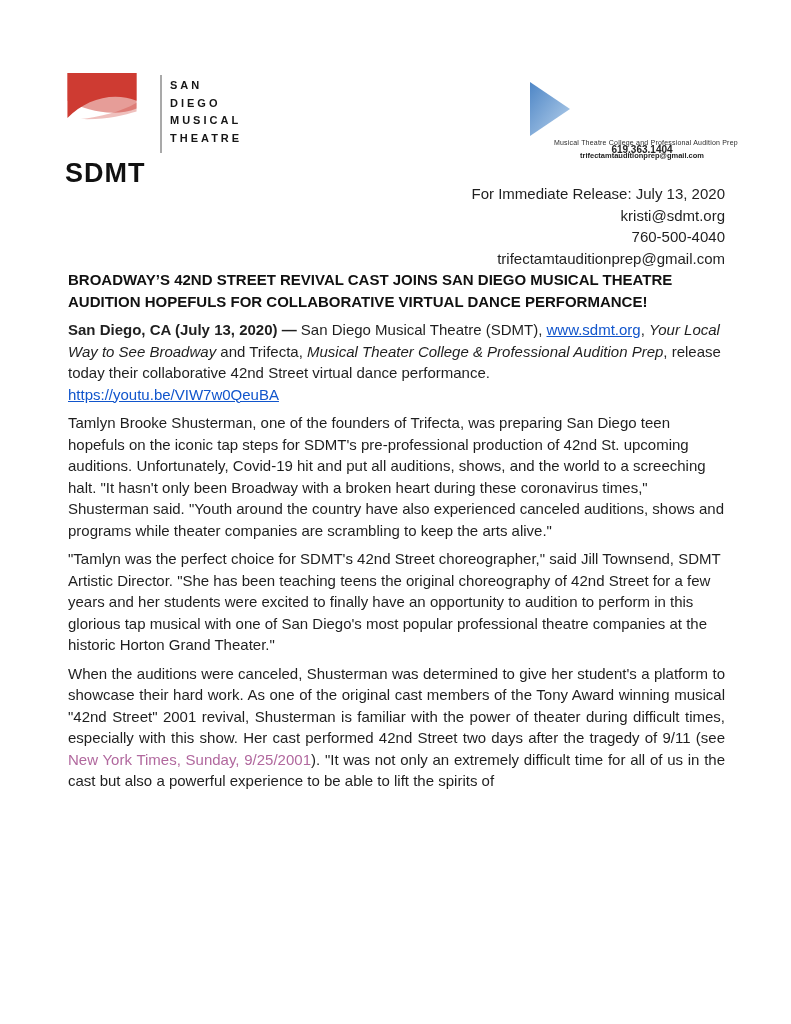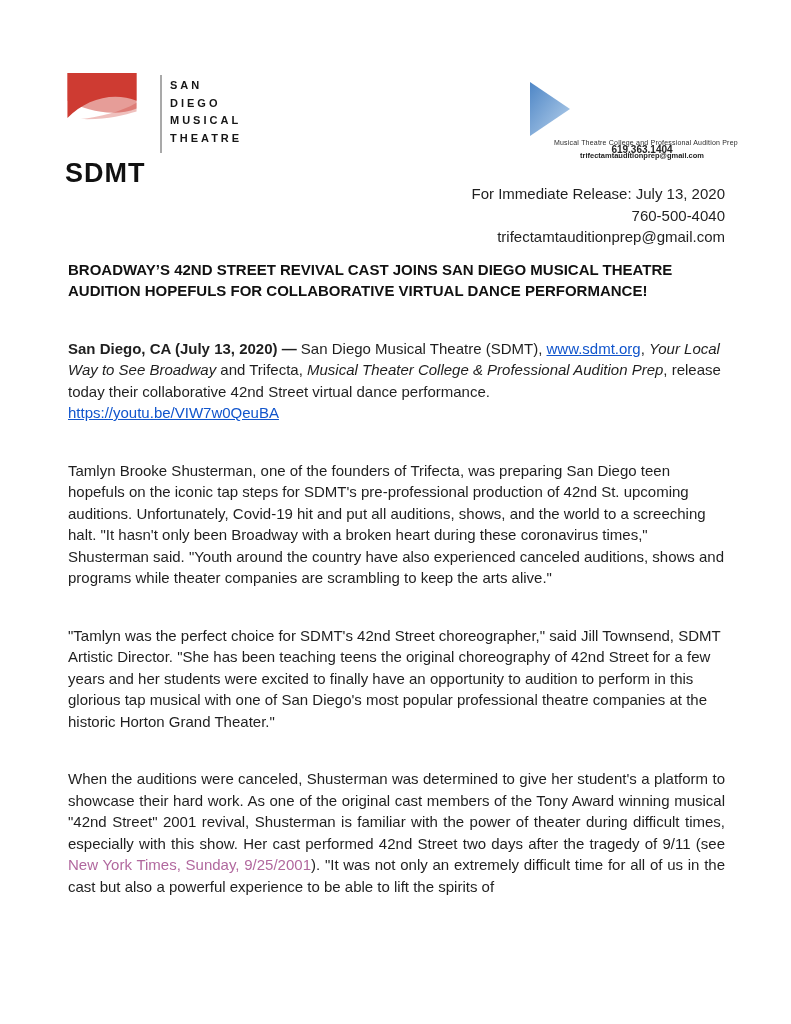--- a/index.html
+++ b/index.html
@@ -46,23 +46,23 @@
   }
   .tri-phone{
     position:absolute;left:26px;top:68px;width:176px;text-align:center;
     font-size:10px;font-weight:bold;color:#222;
   }
   
   .doc{padding:183px 66px 0 68px;font-size:15px;line-height:21.5px;}
   .contact{text-align:right;}
   .contact div{white-space:pre-wrap;}
   .headline{
-    margin-top:11px;font-weight:bold;color:#111;
+    font-weight:bold;color:#111;
   }
-  .para{margin-top:36px;}
+  .para{margin-top:7px;}
   .para.justify{text-align:justify;}
   a.lnk{color:var(--link-blue);text-decoration:underline;cursor:pointer;}
   a.vlnk{color:var(--link-visited);cursor:pointer;}
 </style>
 </head>
 <body>
 
 <div class="page">
 
   <div class="sdmt">
@@ -93,20 +93,21 @@
     </svg>
     <div class="tri-tagline">Musical Theatre College and Professional Audition Prep</div>
     <div class="tri-email">trifectamtauditionprep@gmail.com</div>
     <div class="tri-phone">619.363.1404</div>
   </div>
 
   <div class="doc">
 
     <div class="contact">
       <div>For Immediate Release: July 13, 2020</div>
+      <div>kristi@sdmt.org</div>
       <div>760-500-4040</div>
       <div>trifectamtauditionprep@gmail.com</div>
     </div>
 
     <div class="headline">BROADWAY’S 42ND STREET REVIVAL CAST JOINS SAN DIEGO MUSICAL THEATRE AUDITION HOPEFULS FOR COLLABORATIVE VIRTUAL DANCE PERFORMANCE!</div>
 
     <p class="para"><span style="font-weight: bold;">San Diego, CA (July 13, 2020) — </span><span>San Diego Musical Theatre (SDMT), </span><a class="lnk">www.sdmt.org</a><span>, </span><span style="font-style: italic;">Your Local Way to See Broadway</span><span> and Trifecta, </span><span style="font-style: italic;">Musical Theater College &amp; Professional Audition Prep</span><span>, release today their collaborative 42nd Street virtual dance performance.</span><br><a class="lnk">https://youtu.be/VIW7w0QeuBA</a></p>
     <p class="para"><span>Tamlyn Brooke Shusterman, one of the founders of Trifecta, was preparing San Diego teen hopefuls on the iconic tap steps for SDMT's pre-professional production of 42nd St. upcoming auditions. Unfortunately, Covid-19 hit and put all auditions, shows, and the world to a screeching halt. "It hasn't only been Broadway with a broken heart during these coronavirus times," Shusterman said. "Youth around the country have also experienced canceled auditions, shows and programs while theater companies are scrambling to keep the arts alive."</span></p>
     <p class="para"><span>"Tamlyn was the perfect choice for SDMT's 42nd Street choreographer," said Jill Townsend, SDMT Artistic Director. "She has been teaching teens the original choreography of 42nd Street for a few years and her students were excited to finally have an opportunity to audition to perform in this glorious tap musical with one of San Diego's most popular professional theatre companies at the historic Horton Grand Theater."</span></p>
     <p class="para justify"><span>When the auditions were canceled, Shusterman was determined to give her student's a platform to showcase their hard work. As one of the original cast members of the Tony Award winning musical "42nd Street" 2001 revival, Shusterman is familiar with the power of theater during difficult times, especially with this show. Her cast performed 42nd Street two days after the tragedy of 9/11 (see </span><a class="vlnk">New York Times, Sunday, 9/25/2001</a><span>). "It was not only an extremely difficult time for all of us in the cast but also a powerful experience to be able to lift the spirits of</span></p>

